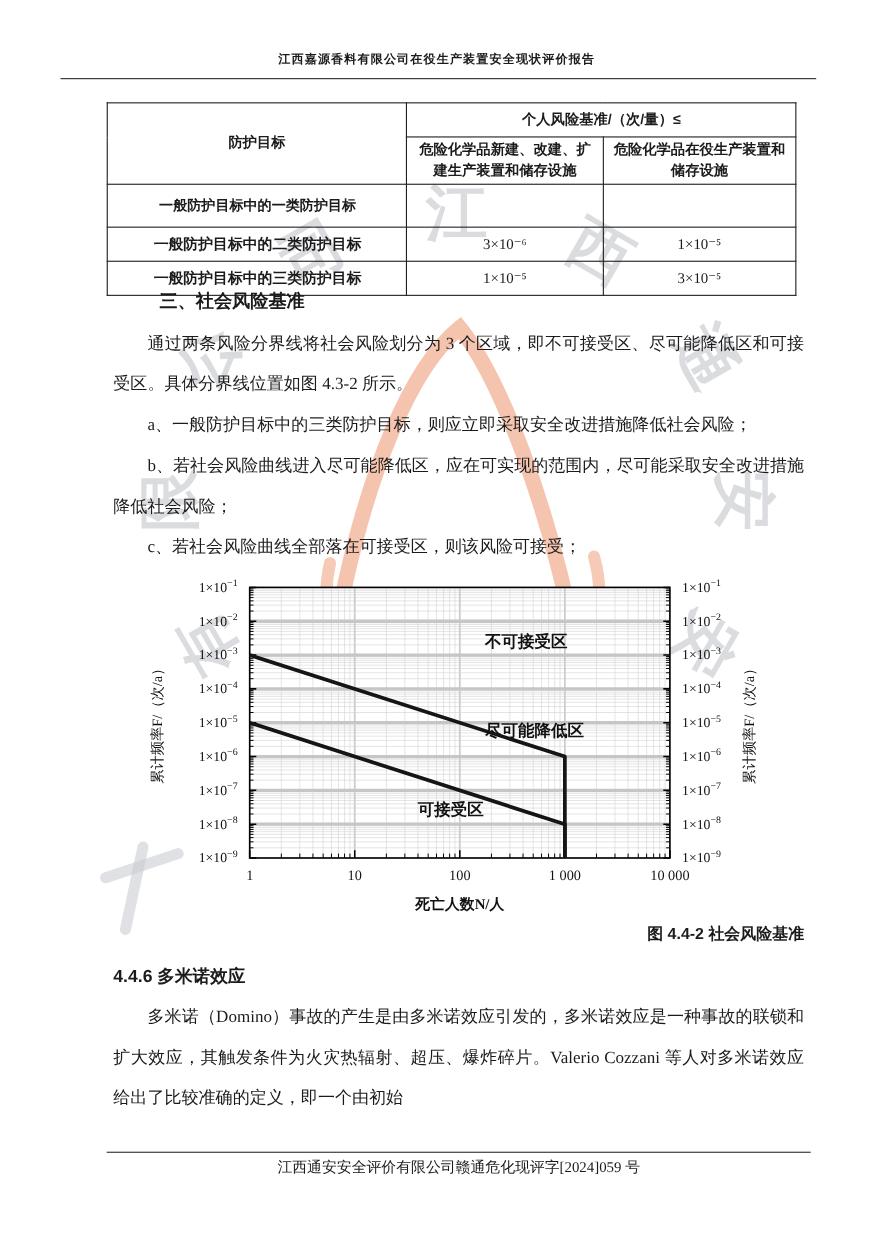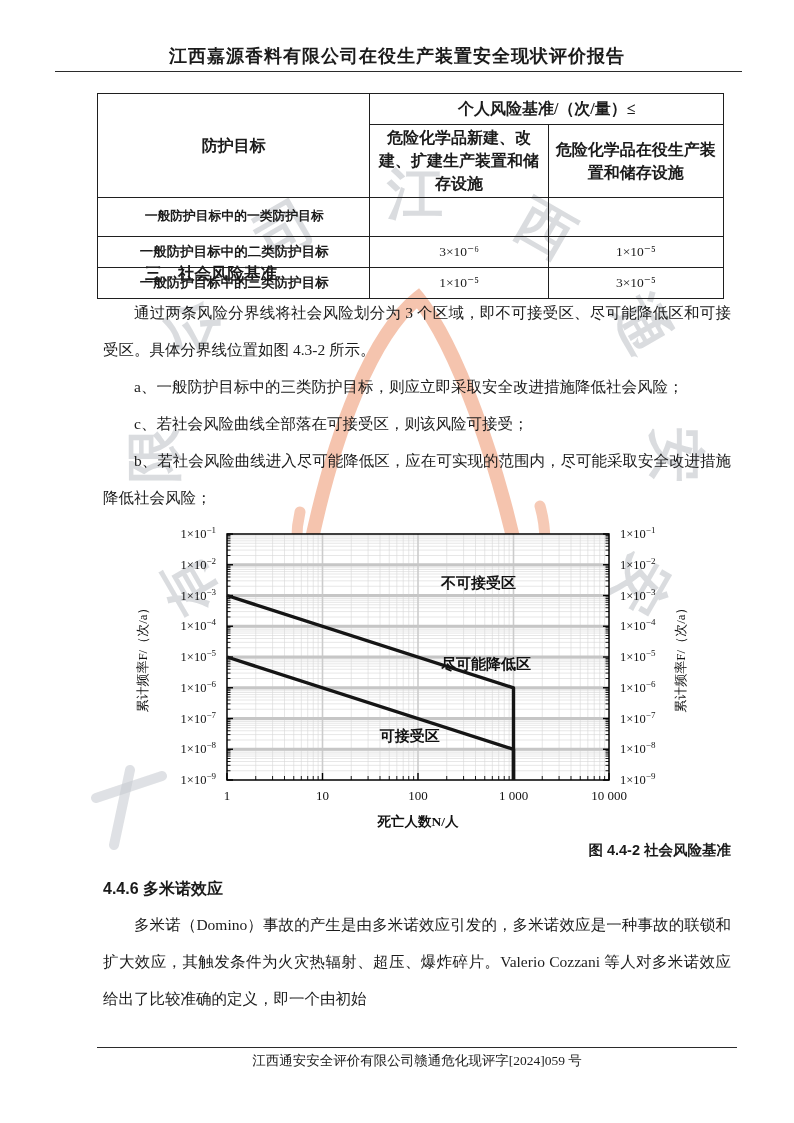--- a/index.html
+++ b/index.html
@@ -2,28 +2,28 @@
 <html><head>
 <meta charset="utf-8">
 <style>
   html,body{margin:0;padding:0;background:#888;}
   .page{position:relative;width:794px;height:1123px;margin:0 auto;background:#ffffff;
         overflow:hidden;font-family:"Liberation Serif","DejaVu Serif",serif;color:#1b1b1b;}
   
   #watermark{position:absolute;left:0;top:0;width:794px;height:1123px;z-index:0;pointer-events:none;}
   
   .header{position:absolute;top:44px;left:0;width:100%;text-align:center;z-index:1;}
-  .header-title{font-size:18px;letter-spacing:1px;font-weight:bold;}
+  .header-title{font-size:11px;letter-spacing:1px;font-weight:bold;}
   .header-rule{position:absolute;top:71px;left:55px;right:52px;border-top:1.6px solid #2b2b2b;z-index:1;}
   
   table.risk{position:absolute;top:93px;left:97px;width:627px;border-collapse:collapse;z-index:1;
              table-layout:fixed;font-size:13px;}
   table.risk th,table.risk td{border:1.3px solid #1f1f1f;padding:1px 5px;text-align:center;
              vertical-align:middle;background:transparent;}
-  table.risk th{font-family:Liberation Serif, serif;font-weight:bold;font-size:16px;line-height:1.45;}
+  table.risk th{font-family:Liberation Sans, sans-serif;font-weight:bold;font-size:13px;line-height:1.45;}
   table.risk .c1{width:272px;}
   table.risk .c2{width:178px;}
   table.risk .c3{width:175px;}
   table.risk .span-head{height:28px;}
   table.risk .sub-head{height:40px;}
   table.risk td.tleft{text-align:center;padding-left:6px;font-family:"Liberation Sans","DejaVu Sans",sans-serif;font-weight:bold;font-size:12.8px;}
   table.risk tbody tr:nth-child(1) td{height:36px;}
   table.risk tbody tr:nth-child(2) td,
   table.risk tbody tr:nth-child(3) td{height:28px;font-size:13.5px;}
   
@@ -108,22 +108,22 @@
           <td>3×10⁻⁵</td>
         </tr>
       </tbody>
   </table>
 
   <div class="content">
     <div class="sec3-heading">三、社会风险基准</div>
     <div class="bodytext" id="paragraphs">
         <p>通过两条风险分界线将社会风险划分为 3 个区域，即不可接受区、尽可能降低区和可接受区。具体分界线位置如图 4.3-2 所示。</p>
         <p>a、一般防护目标中的三类防护目标，则应立即采取安全改进措施降低社会风险；</p>
+        <p>b、若社会风险曲线进入尽可能降低区，应在可实现的范围内，尽可能采取安全改进措施降低社会风险；</p>
         <p>c、若社会风险曲线全部落在可接受区，则该风险可接受；</p>
-        <p>b、若社会风险曲线进入尽可能降低区，应在可实现的范围内，尽可能采取安全改进措施降低社会风险；</p>
       </div>
 
     <figure>
       <svg id="fn-chart" width="600" height="314" viewBox="0 0 600 314">
           <rect x="110" y="12" width="382" height="246" fill="#ffffff"></rect>
           <line x1="138.7483645859102" y1="12" x2="138.7483645859102" y2="258" stroke="#d6d6d6" stroke-width="0.6"></line>
           <line x1="155.56507982572776" y1="12" x2="155.56507982572776" y2="258" stroke="#d6d6d6" stroke-width="0.6"></line>
           <line x1="167.49672917182042" y1="12" x2="167.49672917182042" y2="258" stroke="#d6d6d6" stroke-width="0.6"></line>
           <line x1="176.7516354140898" y1="12" x2="176.7516354140898" y2="258" stroke="#d6d6d6" stroke-width="0.6"></line>
           <line x1="184.313444411638" y1="12" x2="184.313444411638" y2="258" stroke="#d6d6d6" stroke-width="0.6"></line>

